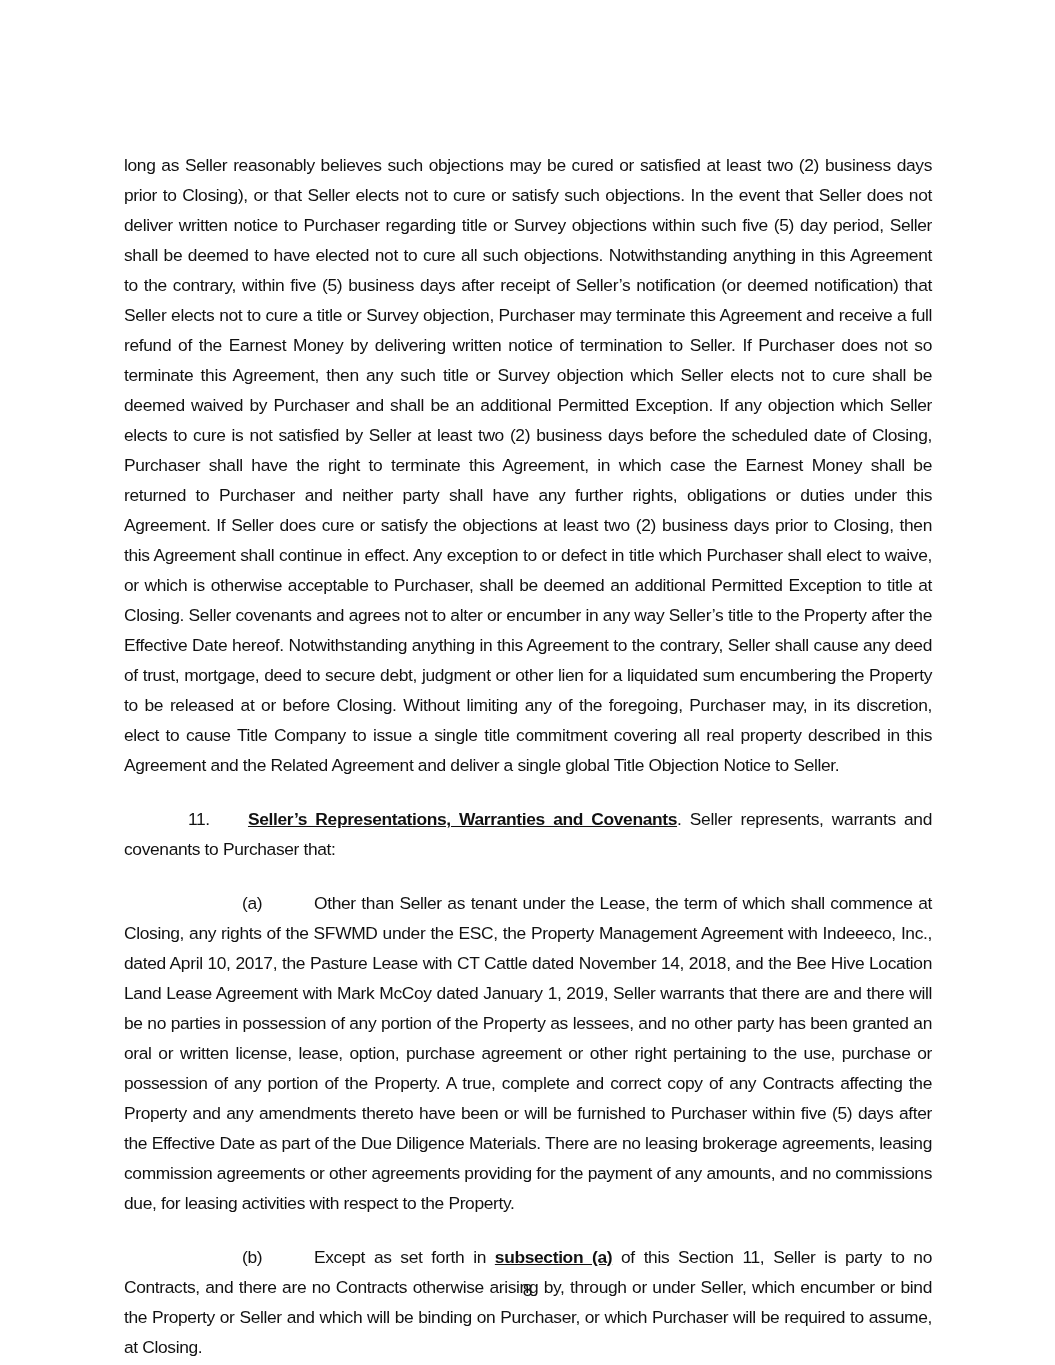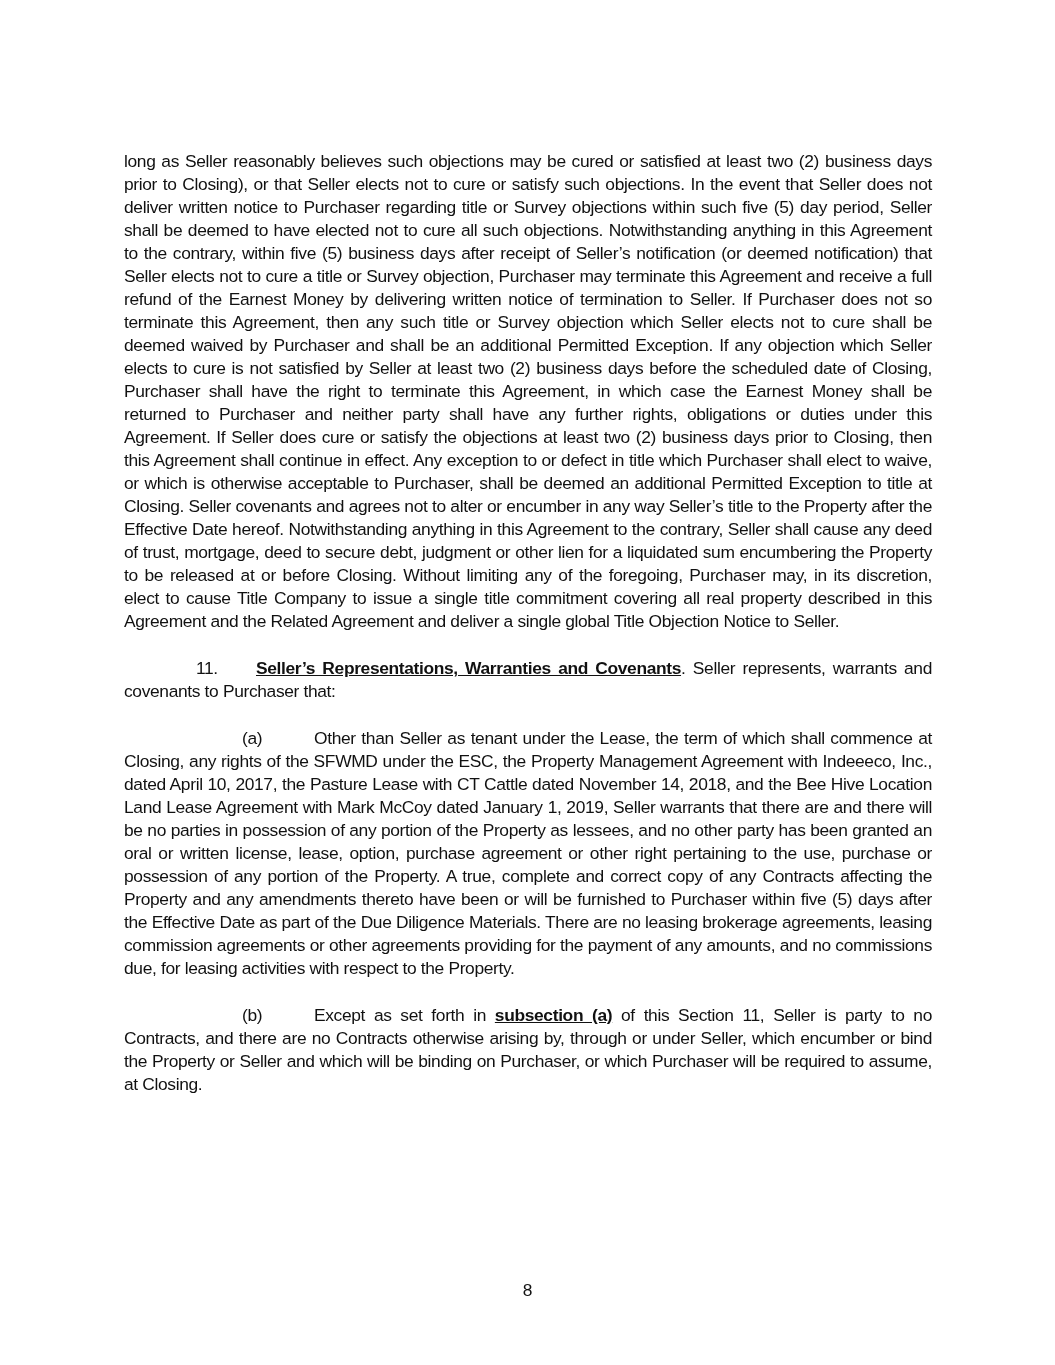--- a/index.html
+++ b/index.html
@@ -1,28 +1,28 @@
 <!DOCTYPE html>
 <html><head>
 <meta charset="utf-8">
 <style>
   html, body { margin: 0; padding: 0; background: #ffffff; }
   body { width: 1055px; height: 1365px; position: relative; overflow: hidden; }
   .page {
     position: absolute; left: 124px; top: 150px; width: 808px;
     font-family: "Liberation Sans", sans-serif;
-    font-size: 17.4px; line-height: 23px; color: #111;
+    font-size: 17.4px; line-height: 30px; color: #111;
     letter-spacing: -0.35px; word-spacing: 0px;
   }
   p { margin: 0; text-align: justify; text-align-last: left; }
   .gap { height: 24px; }
   .indent1 { text-indent: 64px; }
   .indent2 { text-indent: 118px; }
   .num { display: inline-block; text-indent: 0; }
-  .sec-num { width: 60px; margin-left: 8px; }
+  .sec-num { width: 60px; }
   .sub-num { width: 72px; }
   .u { text-decoration: underline; font-weight: bold; }
   .pagenum {
     position: absolute; left: 0; width: 1055px; top: 1280px; text-align: center;
     font-family: "Liberation Sans", sans-serif; font-size: 17.4px; color: #111;
   }
 </style>
 </head>
 <body>
 

